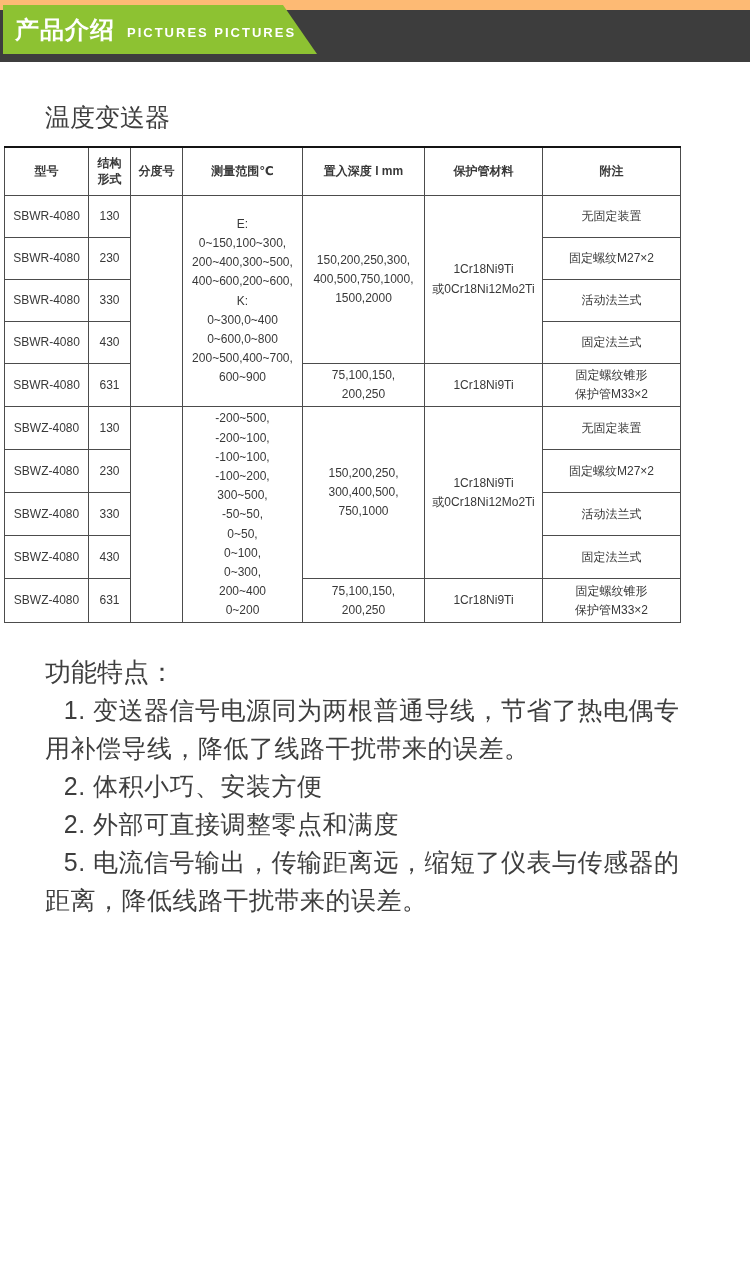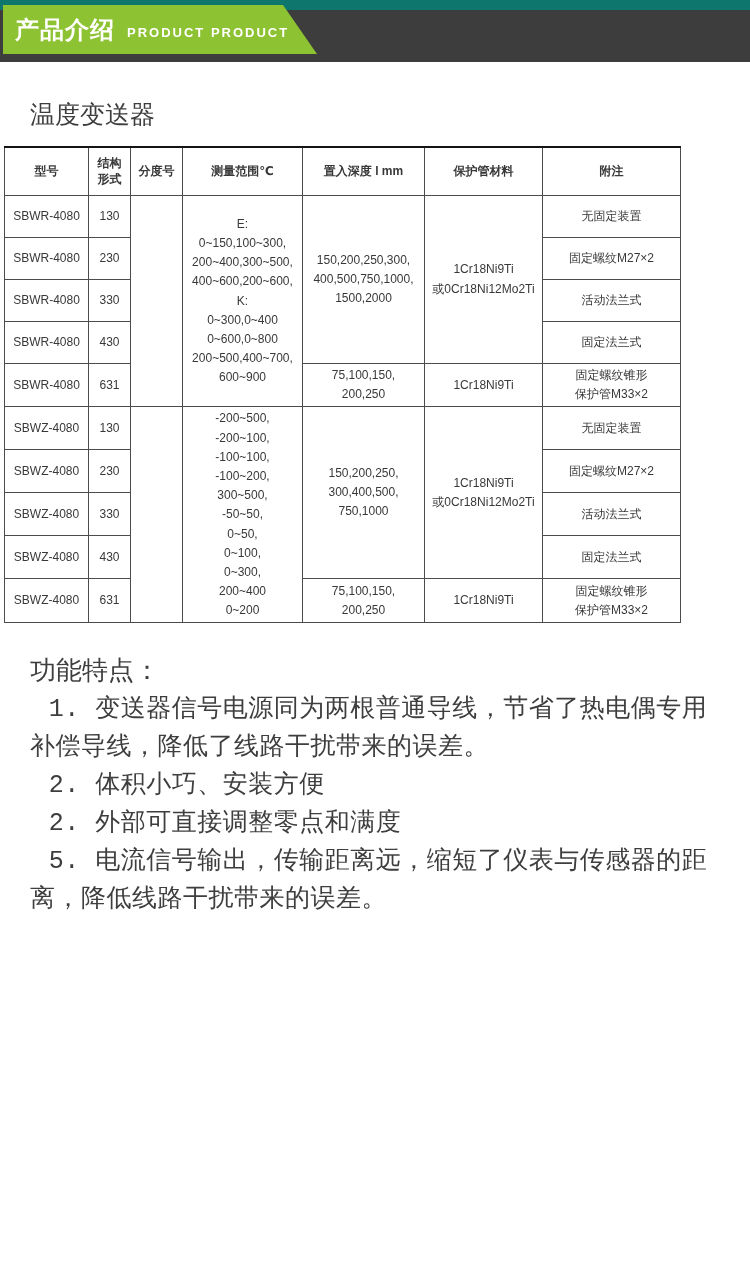--- a/index.html
+++ b/index.html
@@ -2,33 +2,33 @@
 <html><head>
 <meta charset="utf-8">
 <style>
   html,body{margin:0;padding:0;}
   body{
     width:750px;height:1275px;background:#ffffff;
     font-family:"Liberation Sans","DejaVu Sans",sans-serif;
     color:#3e3e3e;position:relative;overflow:hidden;
   }
   
-  .topbar{position:relative;height:62px;background:#0f766e;}
+  .topbar{position:relative;height:62px;background:#fdba74;}
   .darkbar{position:absolute;top:10px;left:0;width:750px;height:52px;background:#3d3d3d;}
   .ribbon{
     position:absolute;top:5px;left:3px;width:314px;height:49px;
     background:#8dc232;
     clip-path:polygon(0 0,calc(100% - 34px) 0,100% 100%,0 100%);
     display:flex;align-items:center;padding-left:12px;box-sizing:border-box;
     color:#ffffff;
   }
   .ribbon .cn{font-size:24px;font-weight:bold;letter-spacing:1px;}
   .ribbon .en{font-size:13px;letter-spacing:2px;margin-left:12px;margin-top:6px;font-weight:bold;}
   
-  .content{padding:0 30px;font-family:Liberation Mono, monospace;}
+  .content{padding:0 45px;}
   .doc-title{margin-top:36px;font-size:25px;line-height:38px;}
   .intro{margin:0;font-size:25px;line-height:38px;text-indent:2em;letter-spacing:0.5px;}
   
   table.spec{
     border-collapse:collapse;table-layout:fixed;
     margin:10px 0 0 4px;width:543px;
     font-size:12px;color:#383838;
     border:1px solid #4c4c4c;border-top:2px solid #141414;
   }
   table.spec th,table.spec td{
@@ -46,21 +46,21 @@
   .feat-head{margin:0;font-size:26px;line-height:38px;}
   .feat-item{margin:0;font-size:25px;line-height:38px;text-indent:0.75em;letter-spacing:0.5px;}
 </style>
 </head>
 <body>
 
 <div class="topbar">
   <div class="darkbar"></div>
   <div class="ribbon">
     <span class="cn">产品介绍</span>
-    <span class="en">PRODUCT  PRODUCT</span>
+    <span class="en">PICTURES  PICTURES</span>
   </div>
 </div>
 
 <div class="content">
   <div class="doc-title">温度变送器</div>
 </div>
 
 <table class="spec">
   <colgroup>
     <col style="width:84px">

